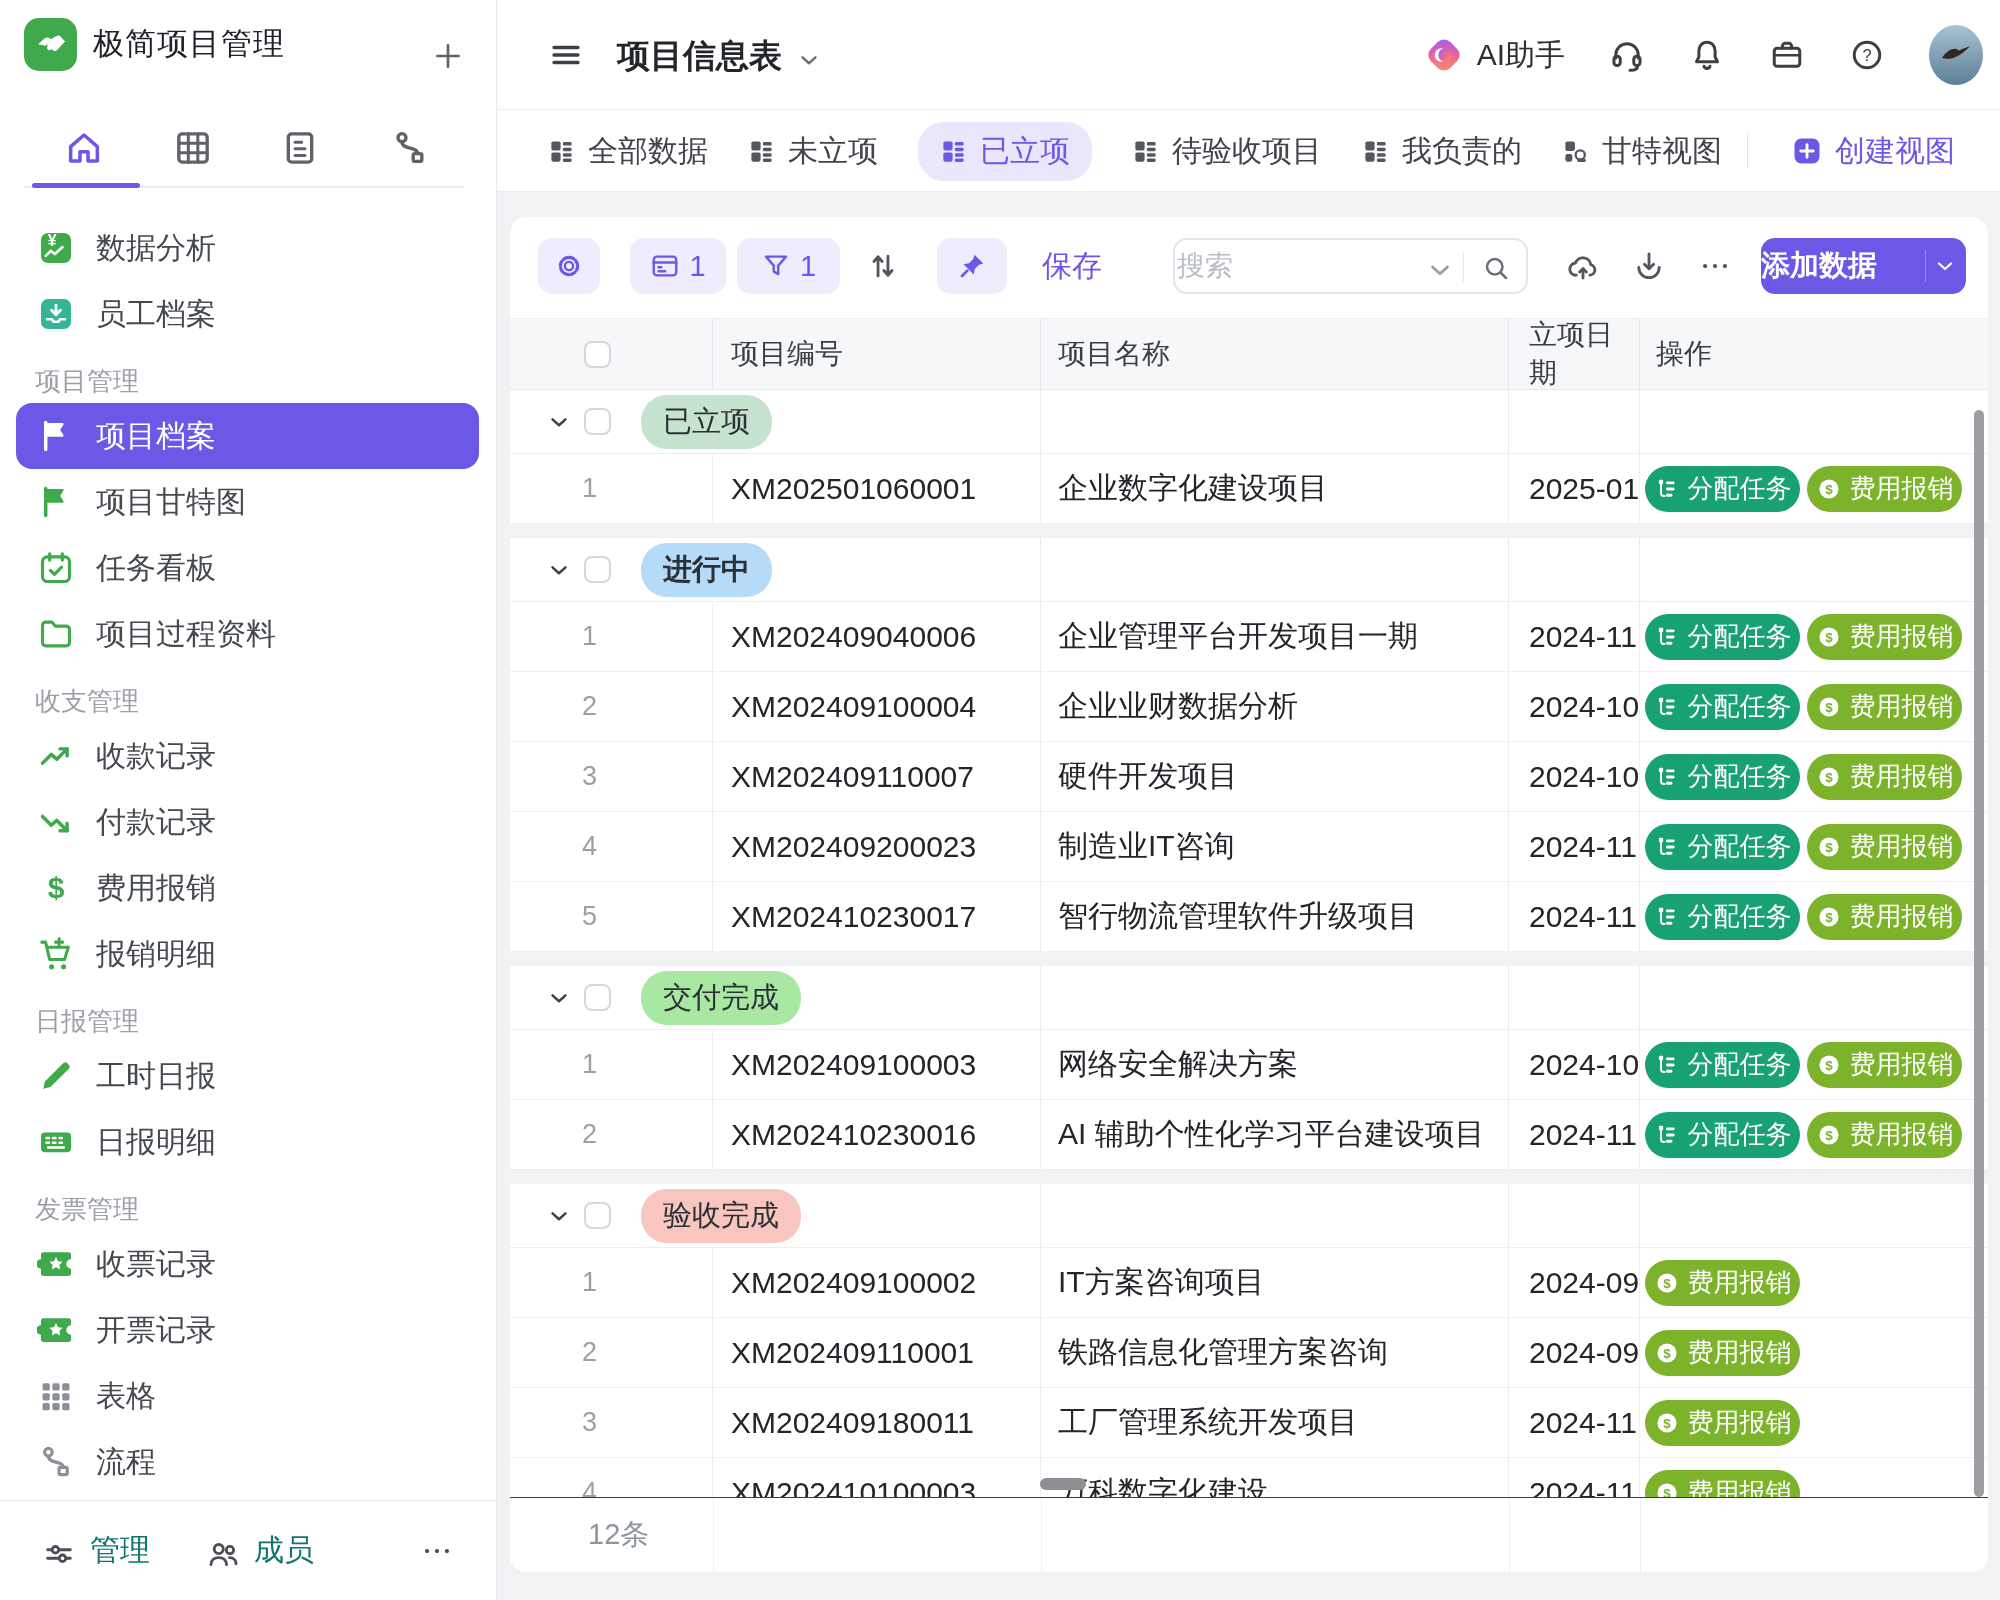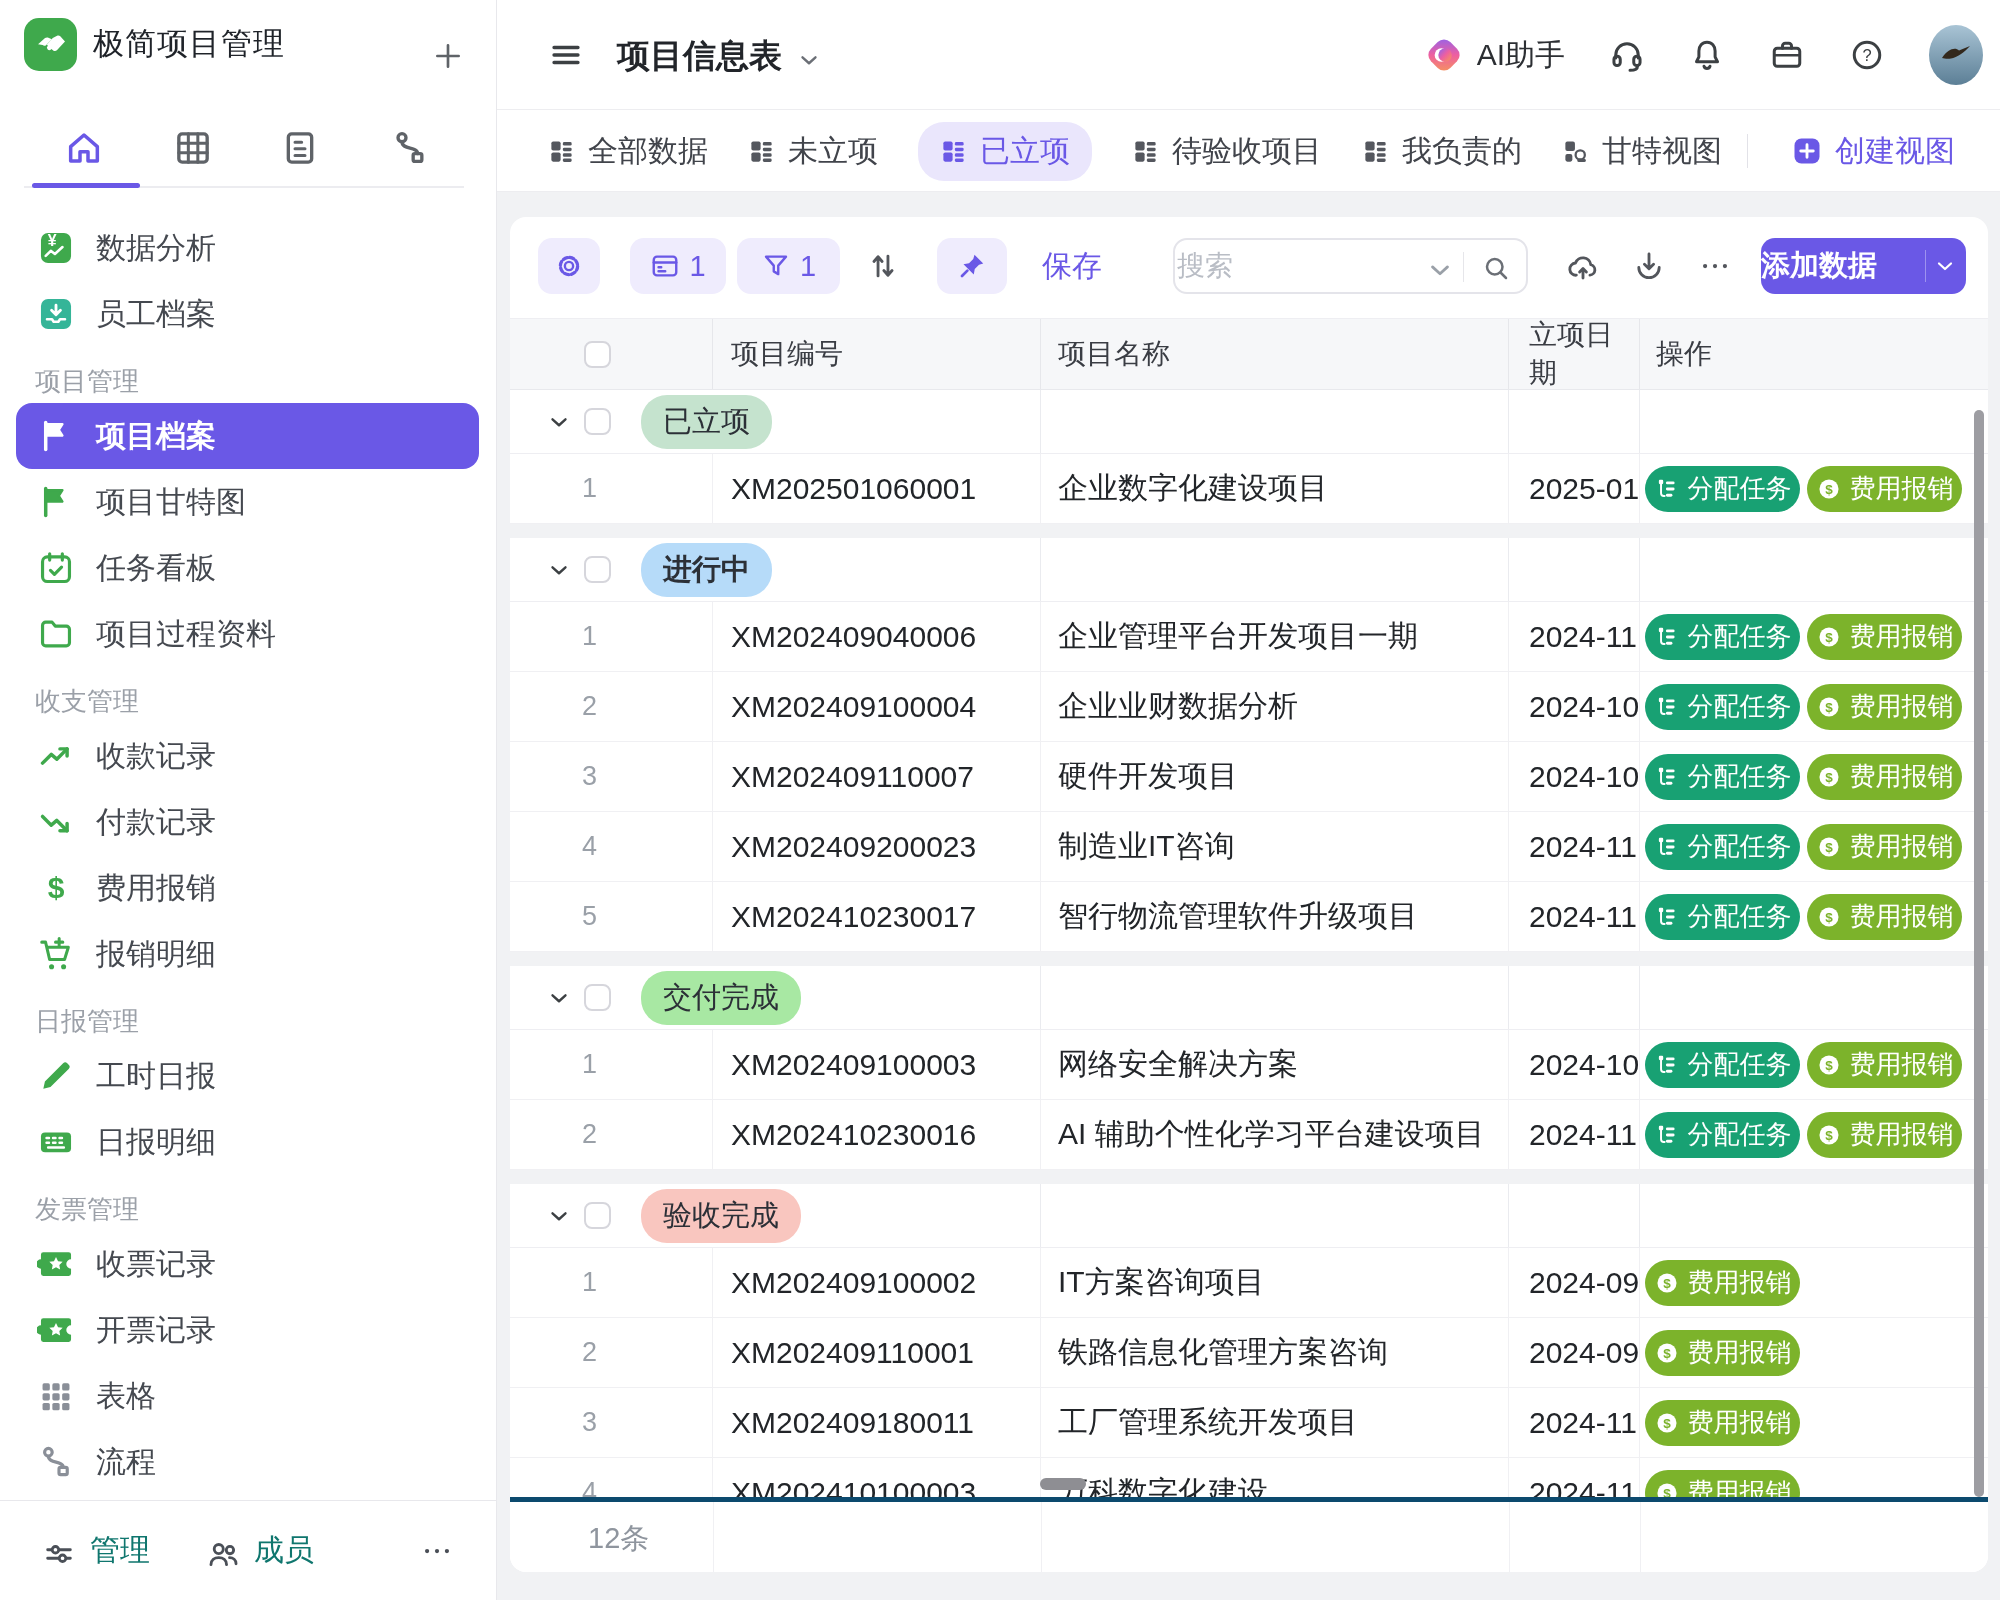--- a/index.html
+++ b/index.html
@@ -17,21 +17,21 @@
   .side-plus{position:absolute;left:432px;top:40px;width:32px;height:32px}
   .icon-tabs{position:absolute;top:124px;left:0;width:497px;height:66px}
   .itab{position:absolute;top:4px;width:40px;height:40px}
   .itabs-underline{position:absolute;top:62px;left:24px;width:440px;height:2px;background:#ececf0}
   .itabs-active{position:absolute;top:59px;left:32px;width:108px;height:5px;background:#6a58e6;border-radius:3px}
   .menu{position:absolute;top:215px;left:0;right:1px;height:1285px;overflow:hidden;background:#fff}
   .mitem{height:66px;display:flex;align-items:center;padding-left:37px}
   .mitem .ic{width:38px;height:38px;flex:none}
   .mitem .lbl{margin-left:21px;font-size:30px;color:#454950;white-space:nowrap}
   .mitem.sel{margin:0 16px;border-radius:16px;background:#6a58e6;padding-left:21px}
-  .mitem.sel .lbl{color:#fff;font-weight:700}
+  .mitem.sel .lbl{color:#fff;font-weight:400}
   .msection{height:56px;display:flex;align-items:flex-end;padding:0 0 4px 35px;font-size:26px;color:#9ba0a8}
   .side-foot{position:absolute;left:0;bottom:0;width:496px;height:100px;border-top:1px solid #e8e8ec;background:#fff;display:flex;align-items:center;padding:0 42px}
   .foot-item{display:flex;align-items:flex-end;gap:14px;font-size:30px;color:#0f766e}
   .foot-item .ic{width:34px;height:34px}
   .foot-item + .foot-item{margin-left:56px}
   .foot-dots{margin-left:auto;width:34px;height:34px}
 
   
   .topbar{position:absolute;left:497px;top:0;right:0;height:110px;background:#fff;border-bottom:1px solid #ededf0}
   .burger{position:absolute;left:51px;top:37px;width:36px;height:36px}
@@ -103,21 +103,21 @@
   .c-code{width:328px;padding-left:18px;font-size:30px;color:#222529}
   .c-name{width:468px;padding-left:17px;font-size:30px;color:#222529}
   .c-date{width:131px;padding-left:20px;font-size:30px;color:#222529}
   .c-act{flex:1;gap:7px;padding-left:5px}
   .gc1{width:531px}.gc2{width:468px}.gc3{width:131px}.gc4{flex:1}
   .abtn{height:46px;width:155px;border-radius:23px;display:flex;align-items:center;justify-content:center;gap:8px;color:#fff;font-size:26px;font-weight:500;flex:none}
   .abtn .ic{width:26px;height:26px}
   .abtn.assign{background:#18a173}
   .abtn.expense{background:#7cb32b}
   .gap{height:14px;background:#f1f2f4}
-  .tfoot{position:absolute;bottom:0;left:0;width:1478px;height:75px;background:#fff;border-top:5px solid #0c4a6e}
+  .tfoot{position:absolute;bottom:0;left:0;width:1478px;height:75px;background:#fff;border-top:1px solid #0c4a6e}
   .tfoot .count{position:absolute;left:78px;top:0;line-height:73px;font-size:29px;color:#8f959e}
   .tfoot .fdiv{position:absolute;top:0;width:1px;height:100%;background:#f0f0f3}
   .vscroll{position:absolute;right:4px;top:193px;width:10px;height:1087px;border-radius:5px;background:#9d9da2}
   .hscroll{position:absolute;left:530px;top:1261px;width:46px;height:12px;border-radius:6px;background:#8e8e93}
 </style>
 </head>
 <body>
 
 <div class="sidebar">
   <div class="side-head">

